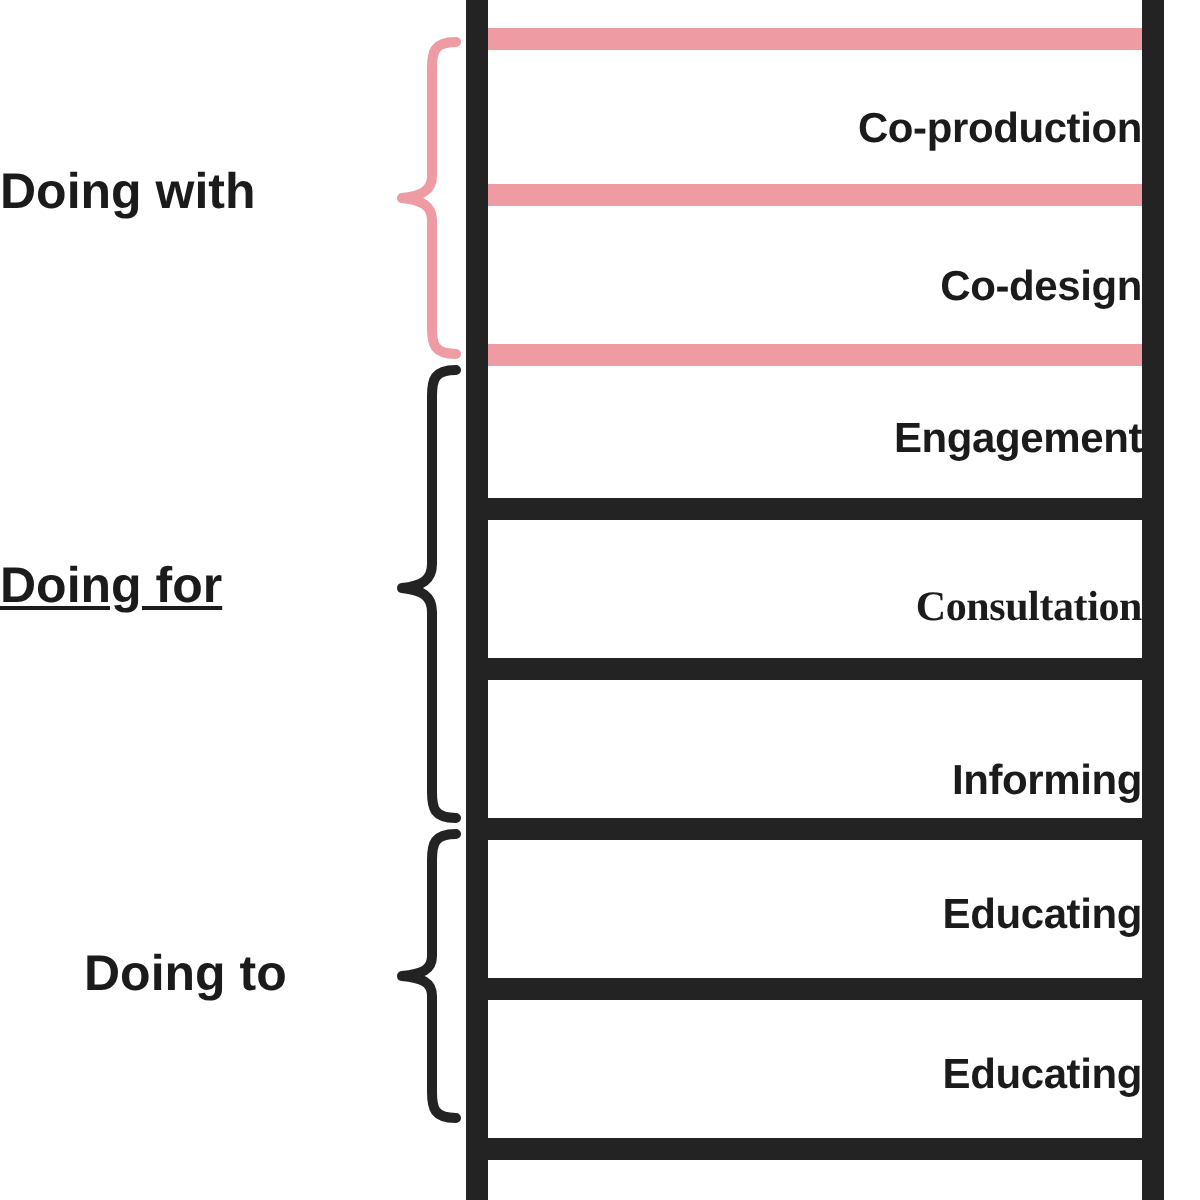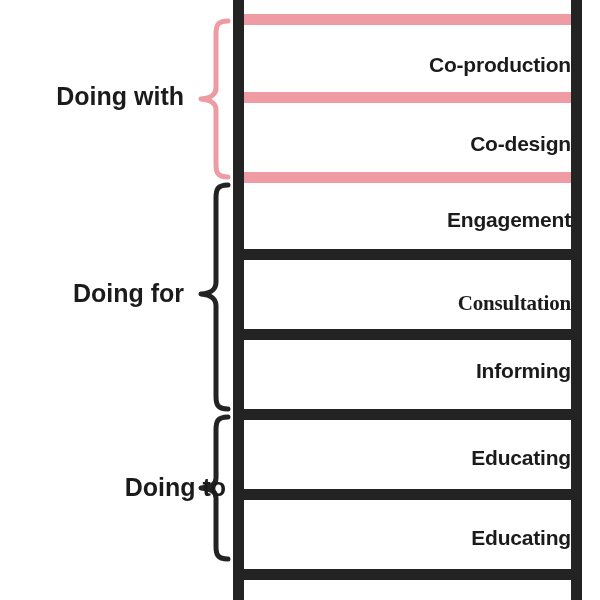--- a/index.html
+++ b/index.html
@@ -55,21 +55,20 @@
     font-size:21px;
     font-weight:bold;
     color:#1b1b1b;
     letter-spacing:-0.2px;
     line-height:1;
   }
 
   
   .cat-label{
     position:absolute;
-    text-align:right;
     font-size:25px;
     font-weight:bold;
     color:#1b1b1b;
     line-height:1;
     white-space:nowrap;
   }
 
   
   .brace{
     position:absolute;
@@ -93,21 +92,21 @@
     <div class="rung dark" style="top:269px;"></div>
     <div class="rung dark" style="top:349px;"></div>
     <div class="rung dark" style="top:429px;"></div>
     <div class="rung dark" style="top:509px;"></div>
     <div class="rung dark" style="top:589px;"></div>
 
     <div class="step-label" style="top:74px;">Co-production</div>
     <div class="step-label" style="top:153px;">Co-design</div>
     <div class="step-label" style="top:229px;">Engagement</div>
     <div class="step-label" style="top:313px;font-family:Liberation Serif, serif;">Consultation</div>
-    <div class="step-label" style="top:380px;">Informing</div>
+    <div class="step-label" style="top:400px;">Informing</div>
     <div class="step-label" style="top:467px;padding-left:27px;">Educating</div>
     <div class="step-label" style="top:547px;">Educating</div>
 
   </div>
 
   <div class="brace" style="top:18px;">
     <svg width="36" height="162" viewBox="0 0 36 162" fill="none" aria-hidden="true">
       <path d="M32 3 C21 3 20 8 20 16 L20 70 C20 77 15 80 5 81 C15 82 20 85 20 92 L20 146 C20 154 21 159 32 159" stroke="#ef9ba4" stroke-width="5" stroke-linecap="round" stroke-linejoin="round" fill="none"></path>
     </svg>
   </div>
@@ -119,17 +118,17 @@
   </div>
 
   <div class="brace" style="top:414px;">
     <svg width="36" height="148" viewBox="0 0 36 148" fill="none" aria-hidden="true">
       <path d="M32 3 C21 3 20 8 20 16 L20 64 C20 71 15 73 5 74 C15 75 20 77 20 84 L20 132 C20 140 21 145 32 145" stroke="#232323" stroke-width="5" stroke-linecap="round" stroke-linejoin="round" fill="none"></path>
     </svg>
   </div>
 
   <div class="cat-label" style="top:84px;  left:0;  width:184px;">Doing with</div>
 
-  <div class="cat-label" style="top:281px; left:0;  width:184px;">Doing for</div>
+  <div class="cat-label" style="top:281px; left:0;  width:184px;text-decoration:underline;">Doing for</div>
 
   <div class="cat-label" style="top:475px; left:0;  width:184px;margin-left:42px;">Doing to</div>
 
 </div>
 
 </body></html>

